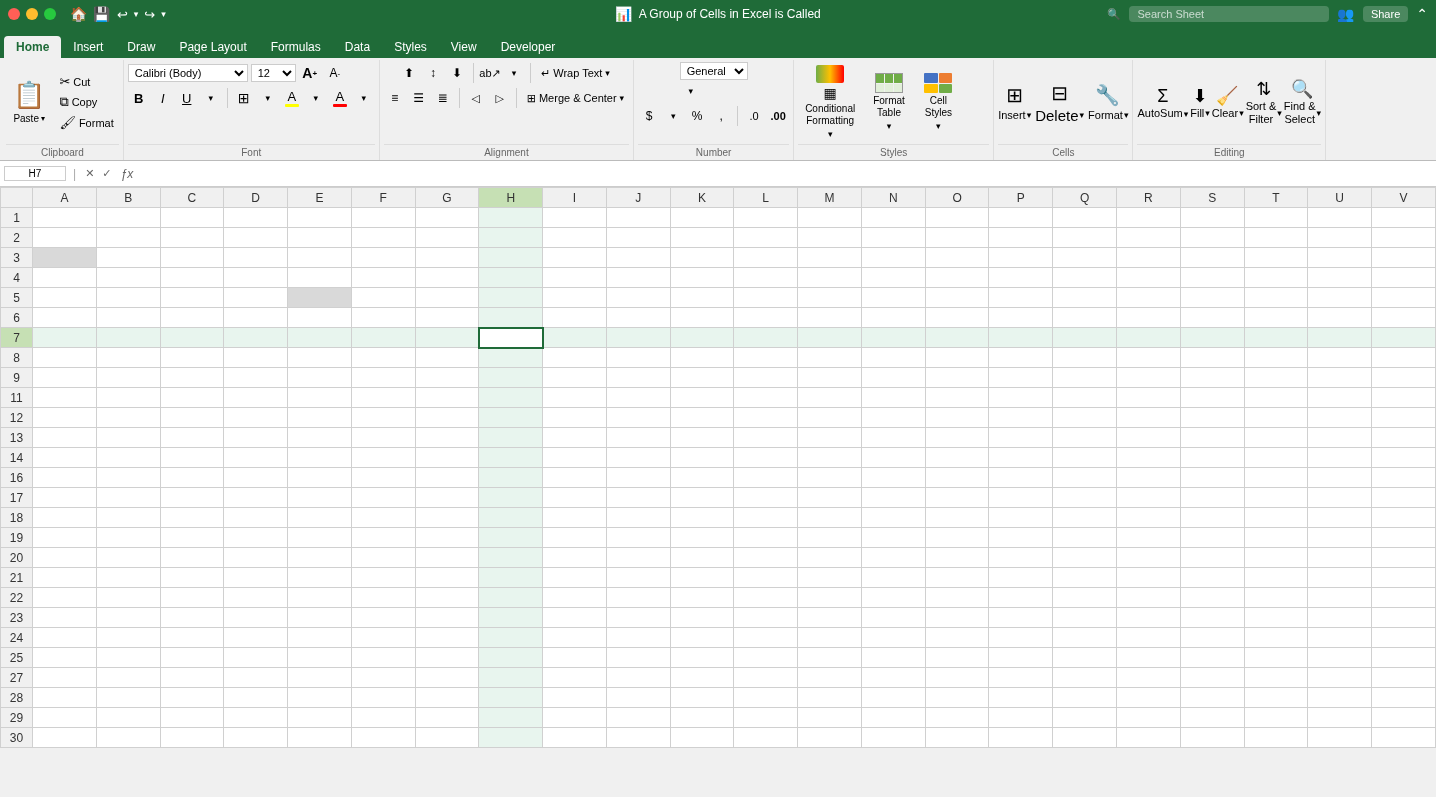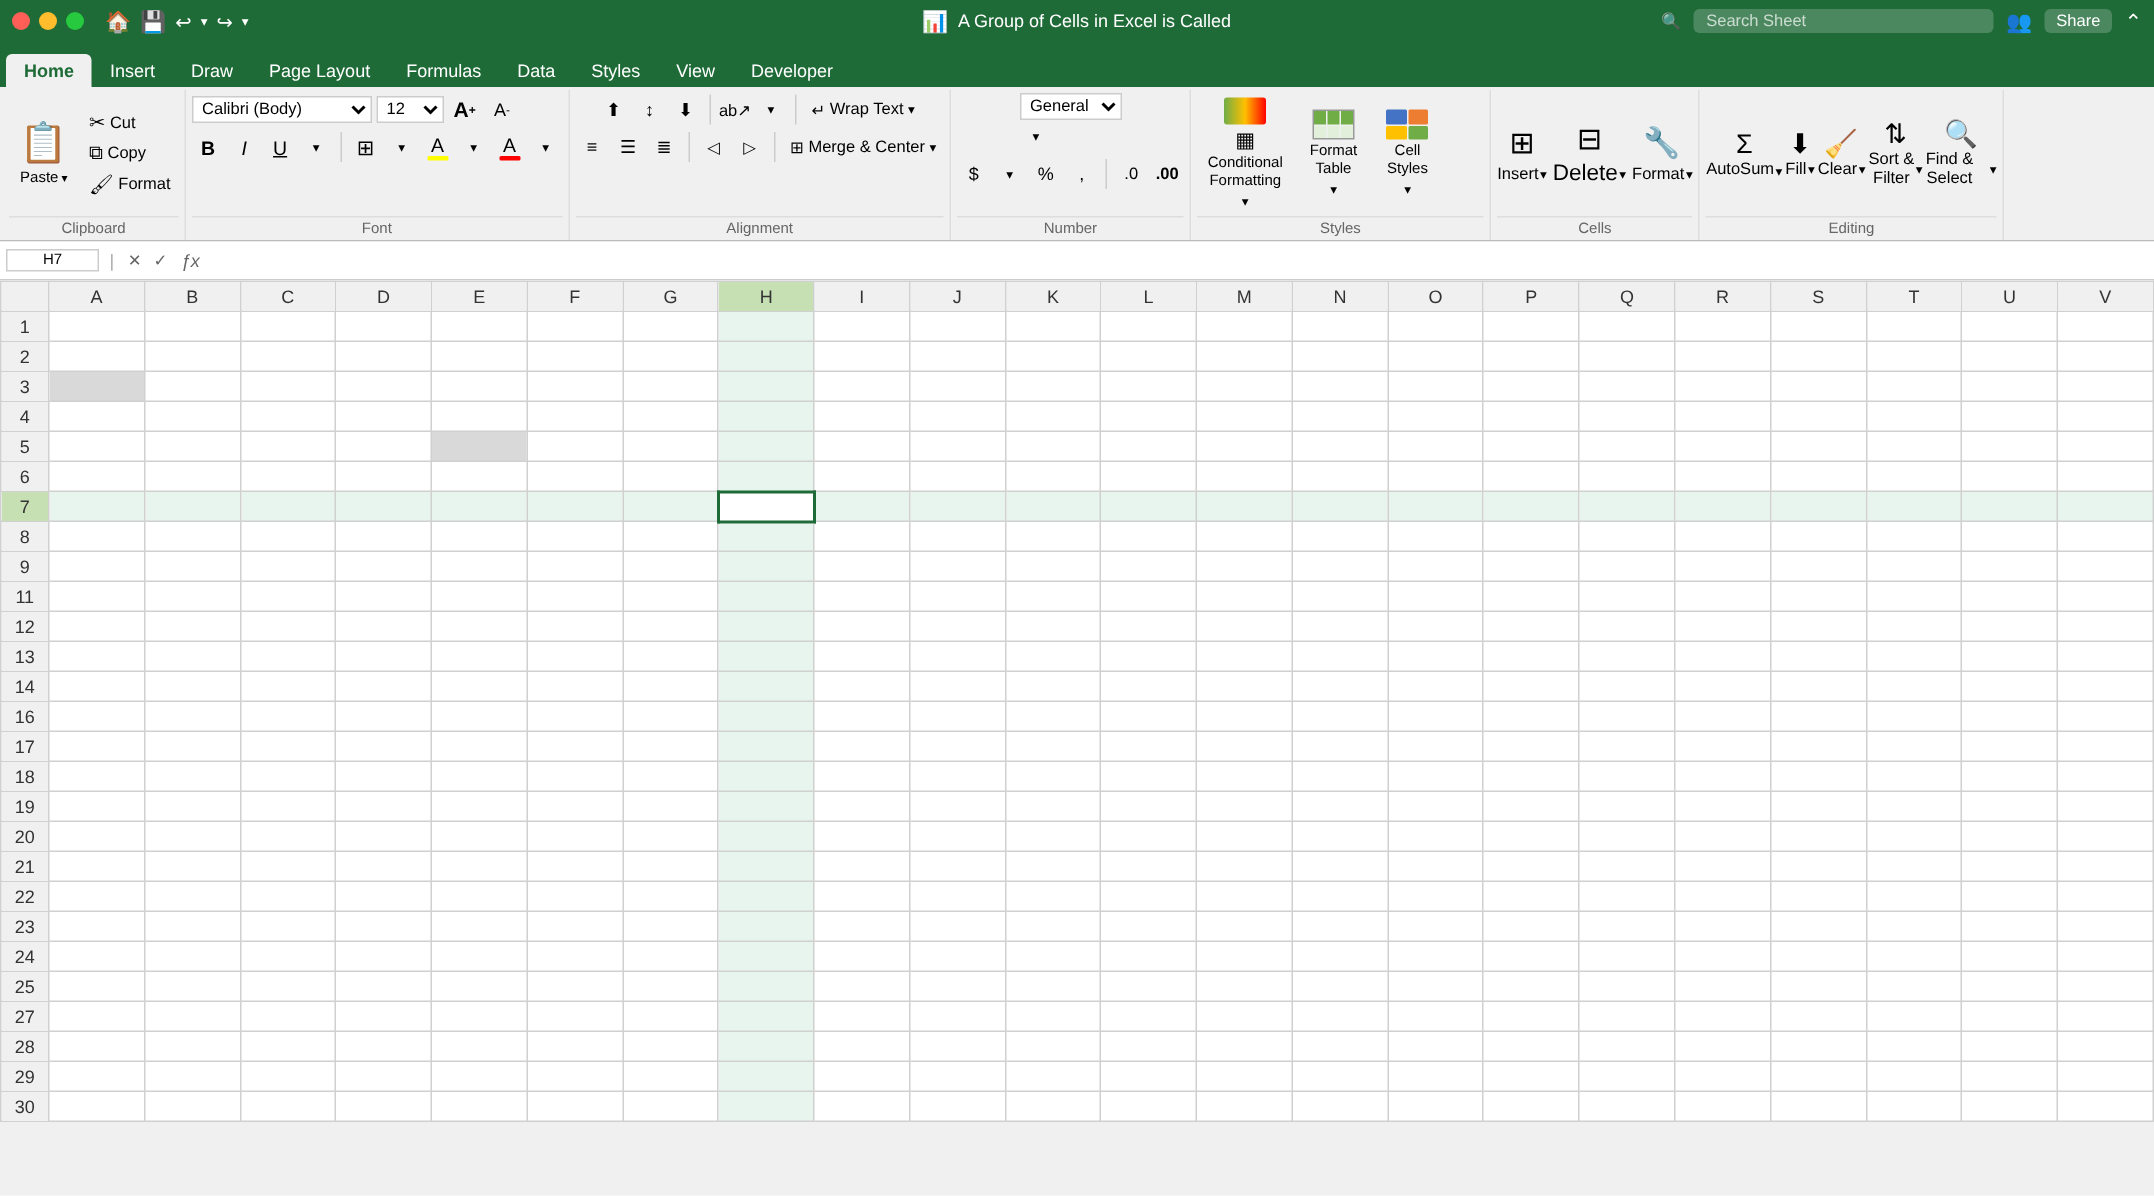--- a/index.html
+++ b/index.html
@@ -475,21 +475,21 @@
         </div>
         <div style="display:flex; flex-direction:column; align-items:center;">
           <div style="font-size:18px;">⇅</div>
           <div style="display:flex; align-items:center; gap:1px;">
             <button style="background:none;border:none;cursor:pointer;font-size:11px;text-align:center;line-height:1.2;">Sort &amp;<br>Filter</button>
             <button style="background:none;border:none;cursor:pointer;font-size:9px;">▾</button>
           </div>
         </div>
         <div style="display:flex; flex-direction:column; align-items:center;">
           <div style="font-size:18px;">🔍</div>
-          <div style="display:flex; align-items:center; gap:11px;">
+          <div style="display:flex; align-items:center; gap:1px;">
             <button style="background:none;border:none;cursor:pointer;font-size:11px;text-align:center;line-height:1.2;">Find &amp;<br>Select</button>
             <button style="background:none;border:none;cursor:pointer;font-size:9px;">▾</button>
           </div>
         </div>
       </div>
       <div class="ribbon-section-label">Editing</div>
     </div>
 
   </div>
 </div>

